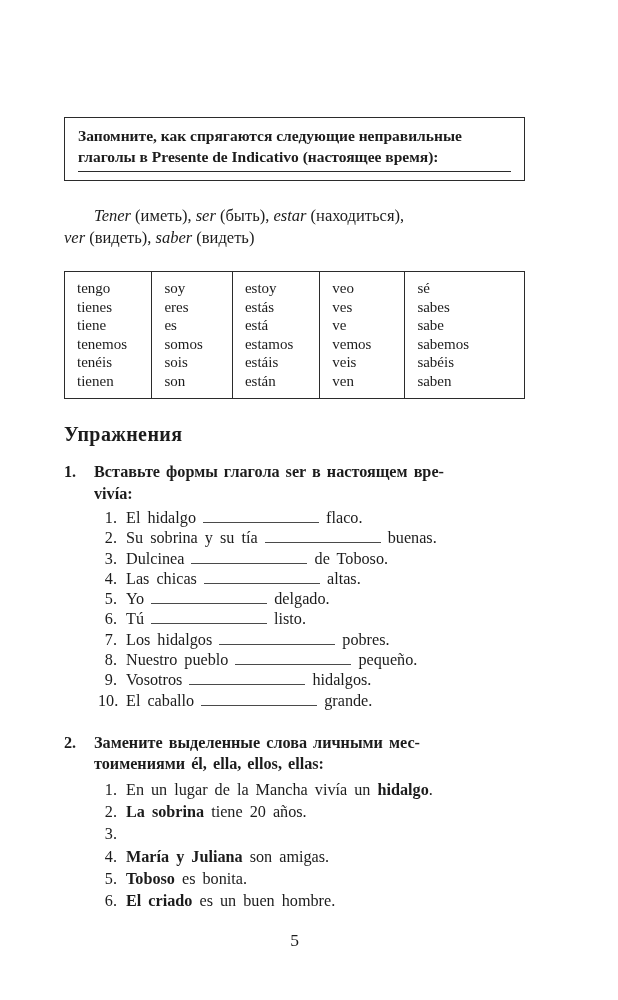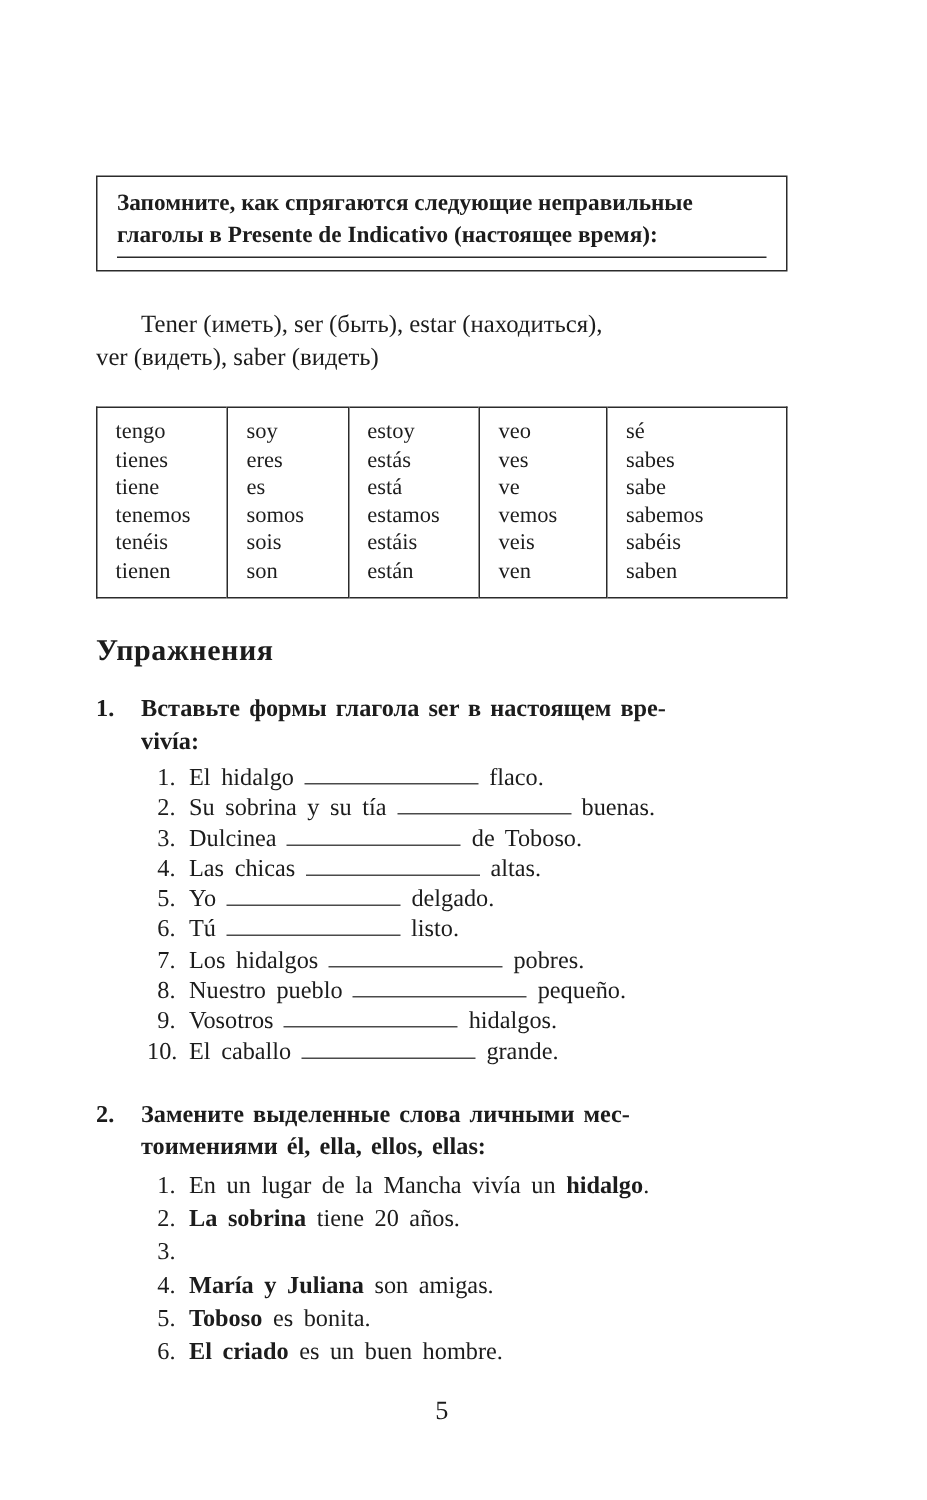--- a/index.html
+++ b/index.html
@@ -14,21 +14,21 @@
 
   .note-box {
     border:1.5px solid #2b2b2b;
     padding:7px 13px 8px 13px;
     font-weight:bold; font-size:15.5px; line-height:21px;
   }
   .note-rule { border-top:1px solid #2b2b2b; margin-top:4px; }
 
   .verbs { margin-top:24px; font-size:16.5px; line-height:22px; }
   .verbs-line.indent { text-indent:30px; }
-  .it { }
+  .it { font-style:italic; }
   .bd { font-weight:bold; }
 
   .conj-table {
     margin-top:22px; width:100%; border-collapse:collapse;
     border:1.5px solid #2b2b2b; font-size:15px;
   }
   .conj-table td { border-left:1px solid #2b2b2b; vertical-align:top; padding:7px 4px 8px 12px; }
   .conj-table td:first-child { border-left:none; }
   .conj-table td:nth-child(1){ width:19%; }
   .conj-table td:nth-child(2){ width:17.5%; }

